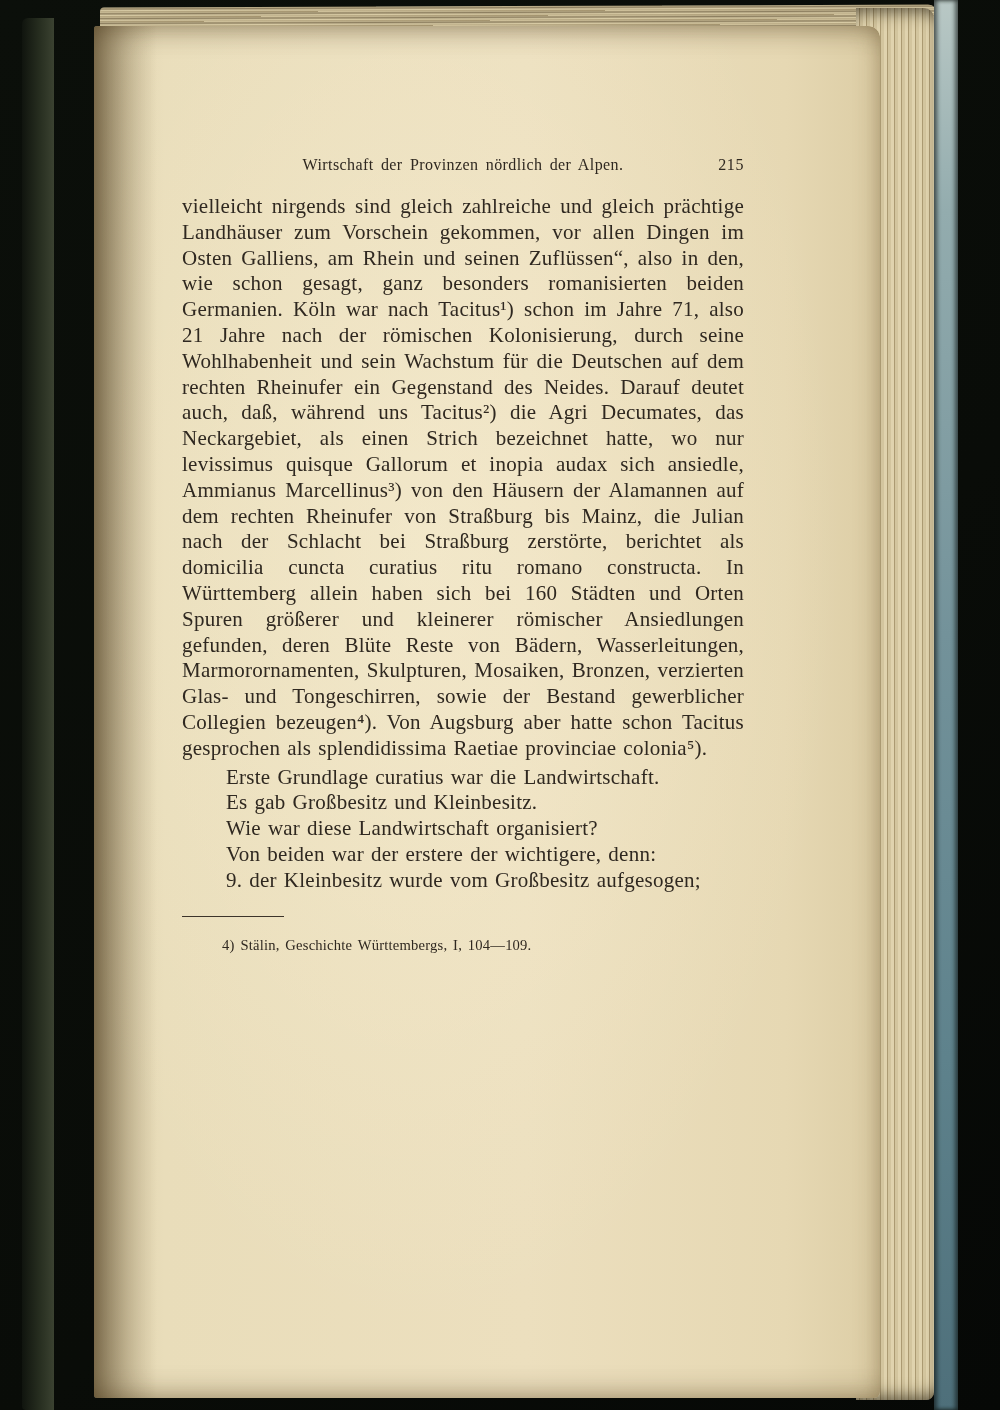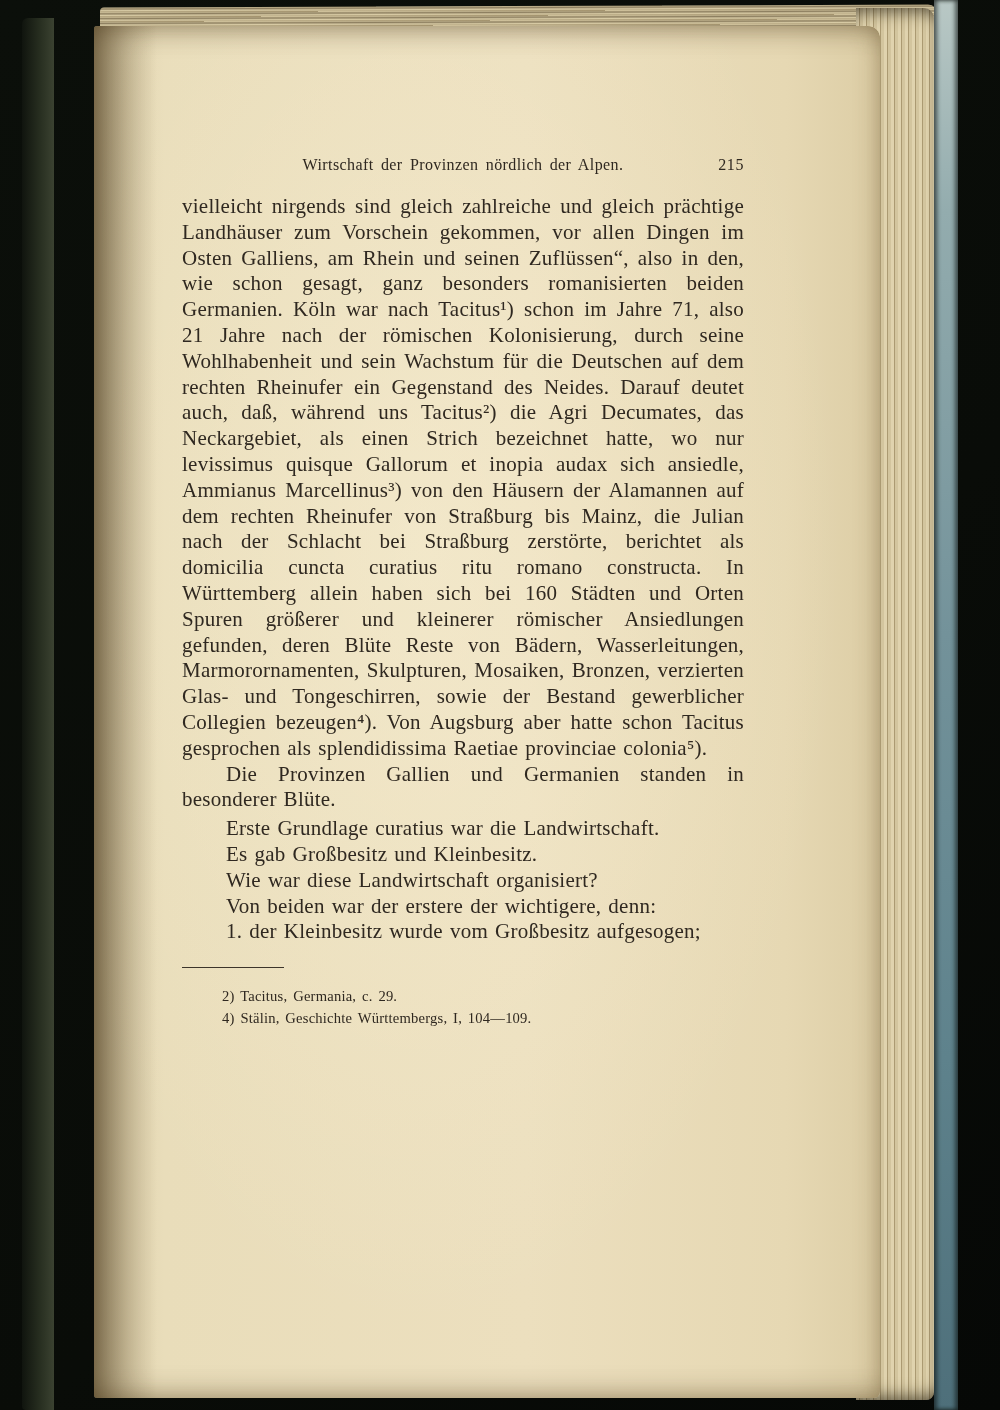--- a/index.html
+++ b/index.html
@@ -146,30 +146,28 @@
 
     <div class="content">
 
       <div class="running-header">
         <span class="header-title">Wirtschaft der Provinzen nördlich der Alpen.</span>
         <span class="page-number">215</span>
       </div>
 
       <div class="body-text">
         <p>vielleicht nirgends sind gleich zahlreiche und gleich prächtige Landhäuser zum Vorschein gekommen, vor allen Dingen im Osten Galliens, am Rhein und seinen Zuflüssen“, also in den, wie schon gesagt, ganz besonders romanisierten beiden Germanien. Köln war nach Tacitus¹) schon im Jahre 71, also 21 Jahre nach der römischen Kolonisierung, durch seine Wohlhabenheit und sein Wachstum für die Deutschen auf dem rechten Rheinufer ein Gegenstand des Neides. Darauf deutet auch, daß, während uns Tacitus²) die Agri Decumates, das Neckargebiet, als einen Strich bezeichnet hatte, wo nur levissimus quisque Gallorum et inopia audax sich ansiedle, Ammianus Marcellinus³) von den Häusern der Alamannen auf dem rechten Rheinufer von Straßburg bis Mainz, die Julian nach der Schlacht bei Straßburg zerstörte, berichtet als domicilia cuncta curatius ritu romano constructa. In Württemberg allein haben sich bei 160 Städten und Orten Spuren größerer und kleinerer römischer Ansiedlungen gefunden, deren Blüte Reste von Bädern, Wasserleitungen, Marmorornamenten, Skulpturen, Mosaiken, Bronzen, verzierten Glas- und Tongeschirren, sowie der Bestand gewerblicher Collegien bezeugen⁴). Von Augsburg aber hatte schon Tacitus gesprochen als splendidissima Raetiae provinciae colonia⁵).</p>
-        <p class="indent">Die Provinzen Gallien und Germanien standen in besonderer Blüte.</p>
         <p class="indent loose">Erste Grundlage curatius war die Landwirtschaft.</p>
         <p class="indent">Es gab Großbesitz und Kleinbesitz.</p>
         <p class="indent">Wie war diese Landwirtschaft organisiert?</p>
         <p class="indent">Von beiden war der erstere der wichtigere, denn:</p>
-        <p class="indent">1. der Kleinbesitz wurde vom Großbesitz aufgesogen;</p>
+        <p class="indent">9. der Kleinbesitz wurde vom Großbesitz aufgesogen;</p>
       </div>
 
       <div class="footnote-rule"></div>
 
       <div class="footnotes">
-        <p><span>2) Tacitus, Germania, c. 29.</span></p>
         <p><span>4) Stälin, Geschichte Württembergs, I, 104—109.</span></p>
       </div>
 
     </div>
   </div>
 </div>
 
 </body></html>

